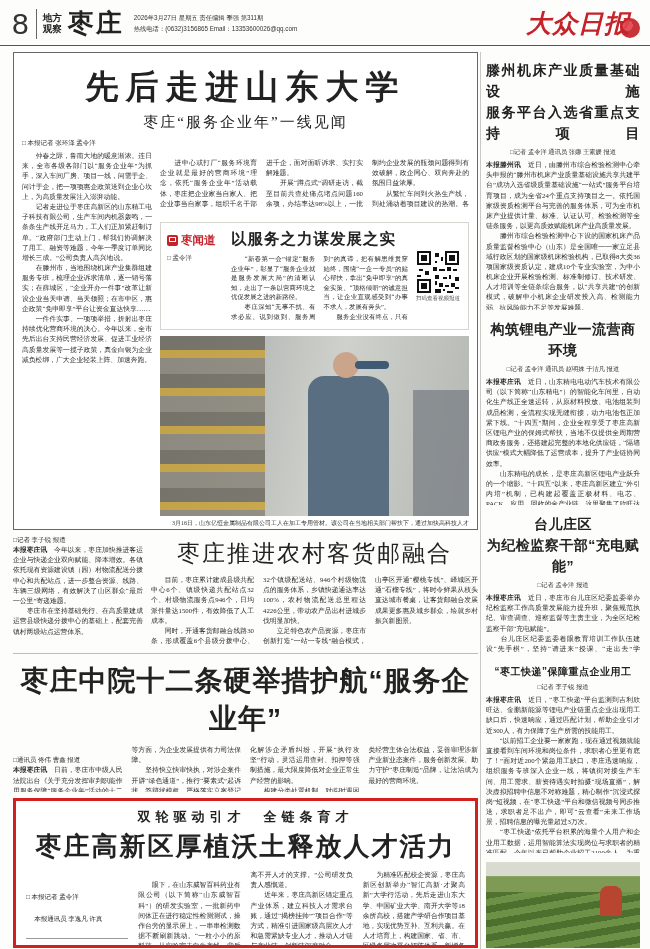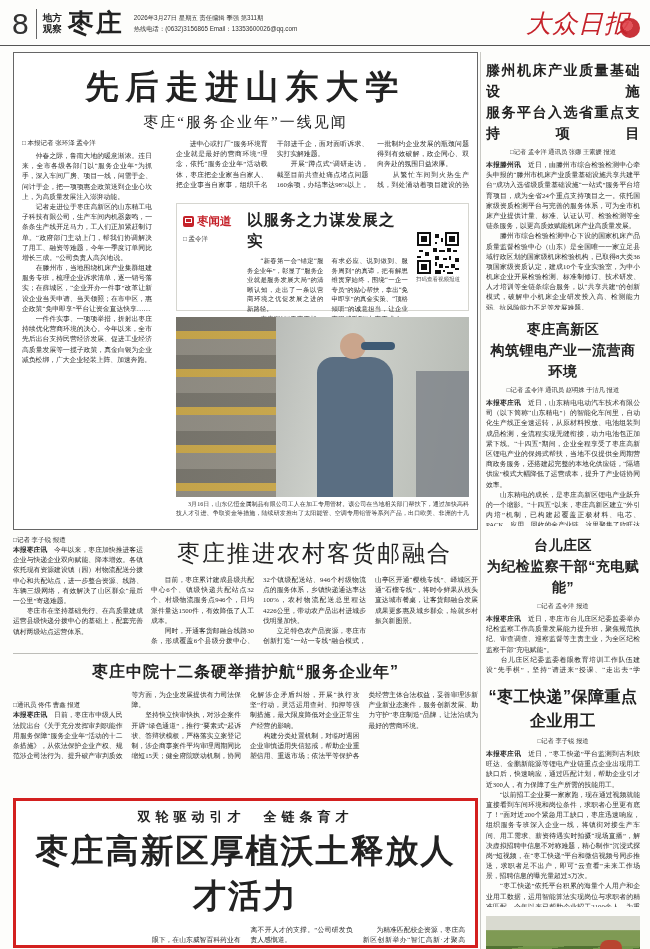--- a/index.html
+++ b/index.html
@@ -12,41 +12,41 @@
     border-bottom:1px solid #555; display:flex; align-items:center; padding:2px 10px 0 12px; }
   .pageno { font-size:30px; font-family:"Liberation Sans",sans-serif; color:#333; margin-right:7px; }
   .hdr-div { width:1px; height:30px; background:#666; margin-right:6px; }
   .sec-stack { font-family:"Liberation Sans",sans-serif; font-size:9.5px; font-weight:bold;
     line-height:1.15; color:#222; margin-right:6px; }
   .city { font-size:26px; font-weight:bold; font-family:"Liberation Sans",sans-serif;
     letter-spacing:2px; margin-right:10px; }
   .dateblk { font-size:6.3px; color:#333; line-height:1.7; font-family:"Liberation Sans",sans-serif; }
   .hdr-spacer { flex:1; }
   .masthead { position:relative; display:flex; align-items:center; }
-  .masthead .mtxt { font-size:25px; font-weight:normal; font-style:italic; color:#c5222a;
+  .masthead .mtxt { font-size:25px; font-weight:bold; font-style:italic; color:#c5222a;
     letter-spacing:1px; font-family:"Liberation Serif",serif; }
   .seal { width:20px; height:20px; border:2.5px solid #c5222a; border-radius:50%;
     margin-left:-10px; margin-top:8px; background:radial-gradient(circle at 35% 35%, #e0454d 0 35%, #c5222a 36% 100%); opacity:.92; }
 
   
   .main-left { position:absolute; left:13px; top:52px; width:465px; }
   .sidebar  { position:absolute; left:486px; top:60px; width:154px; height:897px; overflow:hidden; }
   .vdiv { position:absolute; left:480px; top:52px; width:1px; height:897px; background:#c9c9c4; }
 
   .body-text { font-size:6.8px; line-height:1.5; text-align:justify; color:#2b2b2b;
     white-space:pre-line; overflow:hidden; }
   .byline { font-size:6.5px; color:#333; }
   .dateline { font-weight:bold; }
 
   
   .lead-box { border:1px solid #666; height:478px; padding:6px 8px; overflow:hidden; background:#fff; }
   .lead-h1 { font-size:33px; font-weight:bold; text-align:center; letter-spacing:7px;
     font-family:"Liberation Sans",sans-serif; margin:6px 0 3px; }
   .lead-h2 { font-size:15px; text-align:center; margin-bottom:7px; letter-spacing:2px; }
-  .lead-row { display:flex; gap:24px; }
+  .lead-row { display:flex; gap:8px;align-items:flex-end; }
   .lead-col1 { width:130px; flex:none; }
   .lead-col1 .byline { margin-bottom:3px; }
   .lead-col1 .body-text { height:386px; }
   .lead-right { flex:1; min-width:0; }
   .lead-intro { column-count:3; column-gap:9px; height:58px; }
 
   .subbox { margin-top:6px; border:1px solid #d6d6d0; height:108px; padding:6px;
     display:flex; gap:6px; background:#fff; }
   .subbox-label { width:58px; flex:none; padding-top:4px; }
   .label-row { display:flex; align-items:center; gap:3px; }
@@ -77,40 +77,40 @@
   .rural { margin-top:6px; height:112px; display:flex; gap:8px; overflow:hidden; }
   .rural-col1 { width:130px; flex:none; }
   .rural-col1 .body-text { height:100px; }
   .rural-right { flex:1; min-width:0; }
   .rural-h { font-size:23px; font-weight:normal; text-align:center; letter-spacing:2px;
     font-family:"Liberation Sans",sans-serif; margin:2px 0 6px; }
   .rural-body { column-count:3; column-gap:9px; height:72px; }
 
   
   .court { margin-top:5px; border-top:1px solid #bdbdb8; padding-top:5px; height:139px; overflow:hidden; }
-  .court-h { font-size:16px; font-weight:bold; text-align:center; letter-spacing:1px;
+  .court-h { font-size:28px; font-weight:bold; text-align:center; letter-spacing:1px;
     font-family:"Liberation Sans",sans-serif; margin:3px 0 7px; }
   .court-body { column-count:4; column-gap:9px; height:96px; }
 
   
   .talent { margin-top:6px; border:3px solid #d3201f; height:150px; padding:5px 10px; overflow:hidden; background:#fff; }
   .kicker { font-size:13px; font-weight:bold; text-align:center; letter-spacing:5px;
     font-family:"Liberation Sans",sans-serif; margin-top:2px; }
-  .talent-h { font-size:33px; font-weight:bold; text-align:center; letter-spacing:2px;
+  .talent-h { font-size:26px; font-weight:bold; text-align:center; letter-spacing:2px;
     font-family:"Liberation Sans",sans-serif; margin:3px 0 6px; }
   .talent-body { column-count:4; column-gap:10px; height:90px; }
   .talent-byline { font-size:6.5px; line-height:1.7; border-bottom:1px solid #999;
     padding-bottom:3px; margin-bottom:3px; }
 
   
   .sb-art { margin-bottom:9px; }
   .sb-h { font-size:14px; font-weight:bold; line-height:1.5; font-family:"Liberation Sans",sans-serif;
     text-align:justify; text-align-last:justify; letter-spacing:.5px; }
   .sb-h.center { text-align:center; text-align-last:center; }
-  .sb-h.small { font-size:16px; }
+  .sb-h.small { font-size:10px; }
   .sb-byline { font-size:6.3px; color:#333; text-align:center; margin:4px 0 3px; }
   .sb-body { height:150px; }
   .sb-photo { height:86px; position:relative; overflow:hidden;
     background:linear-gradient(180deg,#d9dad0 0 16%,#7f9a54 17% 40%,#587c36 41% 100%); }
   .sb-rows { position:absolute; left:0; right:0; top:35%; height:65%;
     background:repeating-linear-gradient(170deg,#4c6e2e 0 7px,#6f9347 7px 14px); opacity:.9; }
   .sb-person { position:absolute; right:12%; top:28%; width:22px; height:30px;
     background:#b8452f; border-radius:8px 8px 2px 2px; }
 </style>
 </head>
@@ -269,21 +269,20 @@
     <div class="sb-art">
       <div class="sb-h">滕州机床产业质量基础设施</div>
       <div class="sb-h">服务平台入选省重点支持项目</div>
       <div class="sb-byline">□记者 孟令洋 通讯员 张娜 王素媛 报道</div>
       <div class="sb-body body-text" style="height:150px;"><b class="dateline">本报滕州讯</b><span>　近日，由滕州市综合检验检测中心牵头申报的“滕州市机床产业质量基础设施共享共建平台”成功入选省级质量基础设施“一站式”服务平台培育项目，成为全省24个重点支持项目之一。依托国家级资质检测平台与完善的服务体系，可为全市机床产业提供计量、标准、认证认可、检验检测等全链条服务，以更高质效赋能机床产业高质量发展。
 　　滕州市综合检验检测中心下设的国家机床产品质量监督检验中心（山东）是全国唯一一家立足县域行政区划的国家级机床检验机构，已取得8大类36项国家级资质认定，建成10个专业实验室，为中小机床企业开展检验检测、标准制修订、技术研发、人才培训等全链条综合服务，以“共享共建”的创新模式，破解中小机床企业研发投入高、检测能力弱、抗风险能力不足等发展难题。
 　　滕州是“中国中小机床之都”，也是全国中小机床重要研发生产基地。当前，滕州机床产业正处于转型升级、跨越发展的关键期，此次平台成功入选省级项目，将进一步补齐产业检测短板、降低企业检测成本、培育专业技能人才，助力机床产业集群发展。该项目总投资320万元，计划购置一批高精尖检验检测设备，打造集人才、设备、技术于一体的产业共享共用平台。</span></div>
     </div>
 
     <div class="sb-art">
-      <div class="sb-h center">枣庄高新区</div>
       <div class="sb-h center">构筑锂电产业一流营商环境</div>
       <div class="sb-byline">□记者 孟令洋 通讯员 赵明姝 于洁凡 报道</div>
       <div class="sb-body body-text" style="height:128px;"><b class="dateline">本报枣庄讯</b><span>　近日，山东精电电动汽车技术有限公司（以下简称“山东精电”）的智能化车间里，自动化生产线正全速运转，从原材料投放、电池组装到成品检测，全流程实现无缝衔接，动力电池包正加紧下线。“十四五”期间，企业全程享受了枣庄高新区锂电产业的保姆式帮扶，当地不仅提供全周期营商政务服务，还搭建起完整的本地化供应链，“隔墙供应”模式大幅降低了运营成本，提升了产业链协同效率。
 　　山东精电的成长，是枣庄高新区锂电产业跃升的一个缩影。“十四五”以来，枣庄高新区建立“外引内培”机制，已构建起覆盖正极材料、电芯、PACK、应用、回收的全产业链，这里聚集了欣旺达等近40家重点企业，拥有160余种产品，建成46个省级平台，持有相关专利943项。同时，配套建设国家级锂电池质检中心“一站式服务”，全面赋能锂电产业集群发展壮大。
 　　下一步，枣庄高新区将在巩固锂电主产业链优势的同时，加速突破储能、固态电池、钠离子电池等新赛道，打造更高能级的新能源电池产业创新生态。</span></div>
     </div>
 
     <div class="sb-art">
       <div class="sb-h center">台儿庄区</div>
       <div class="sb-h center">为纪检监察干部“充电赋能”</div>

